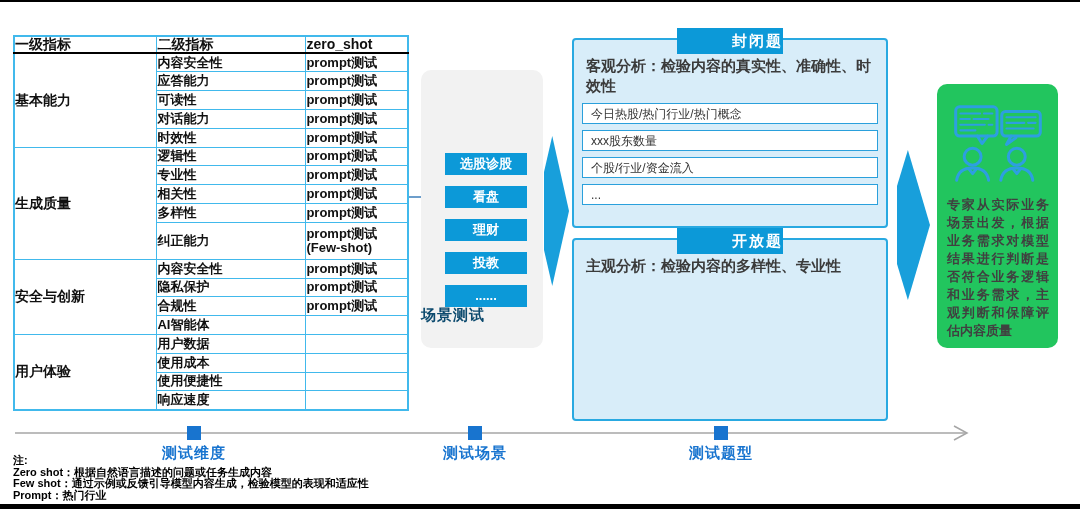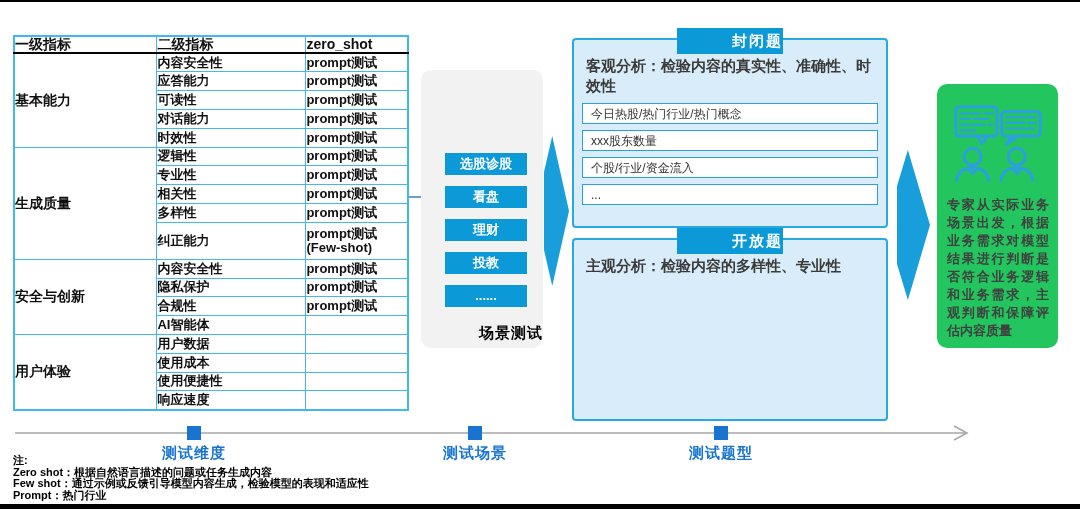--- a/index.html
+++ b/index.html
@@ -39,22 +39,22 @@
 
   
   .connector{position:absolute;left:405px;top:130px;}
 
   
   .scene{position:absolute;left:421px;top:70px;width:122px;height:278px;
     background:#f2f2f2;border-radius:10px;}
   .scene-btn{position:absolute;left:24px;width:82px;height:22px;
     background:var(--accent-blue);color:#fff;font-size:13px;font-weight:700;
     text-align:center;line-height:22px;cursor:pointer;}
-  .scene-label{position:absolute;left:0;top:254px;width:100%;text-align:right;
-    color:#000000;font-size:15px;font-weight:700;letter-spacing:1px;}
+  .scene-label{position:absolute;left:0;top:236px;width:100%;text-align:left;
+    color:#0c4a6e;font-size:15px;font-weight:700;letter-spacing:1px;}
 
   
   .flow-arrow{position:absolute;background:var(--arrow-blue);
     clip-path:polygon(33% 0%, 100% 50%, 33% 100%, 0% 76%, 0% 24%);}
   .flow-arrow.a1{left:544px;top:136px;width:25px;height:150px;}
   .flow-arrow.a2{left:897px;top:150px;width:33px;height:150px;}
 
   
   .qbox{position:absolute;left:572px;width:316px;
     background:var(--panel-fill);border:2px solid var(--panel-border);border-radius:4px;}

